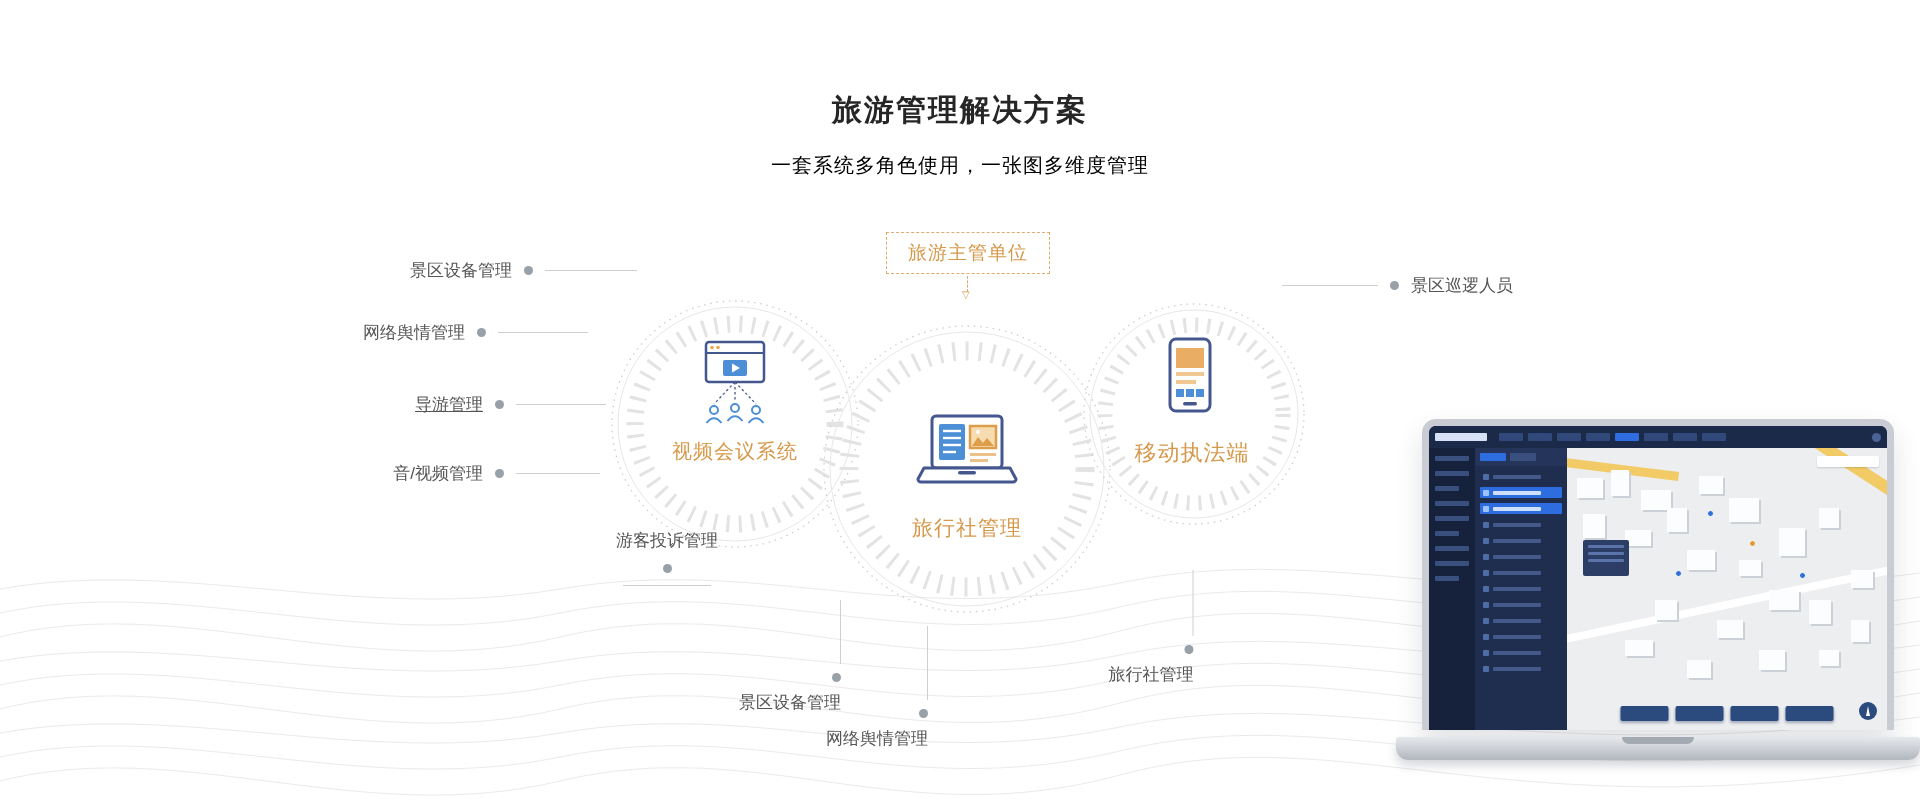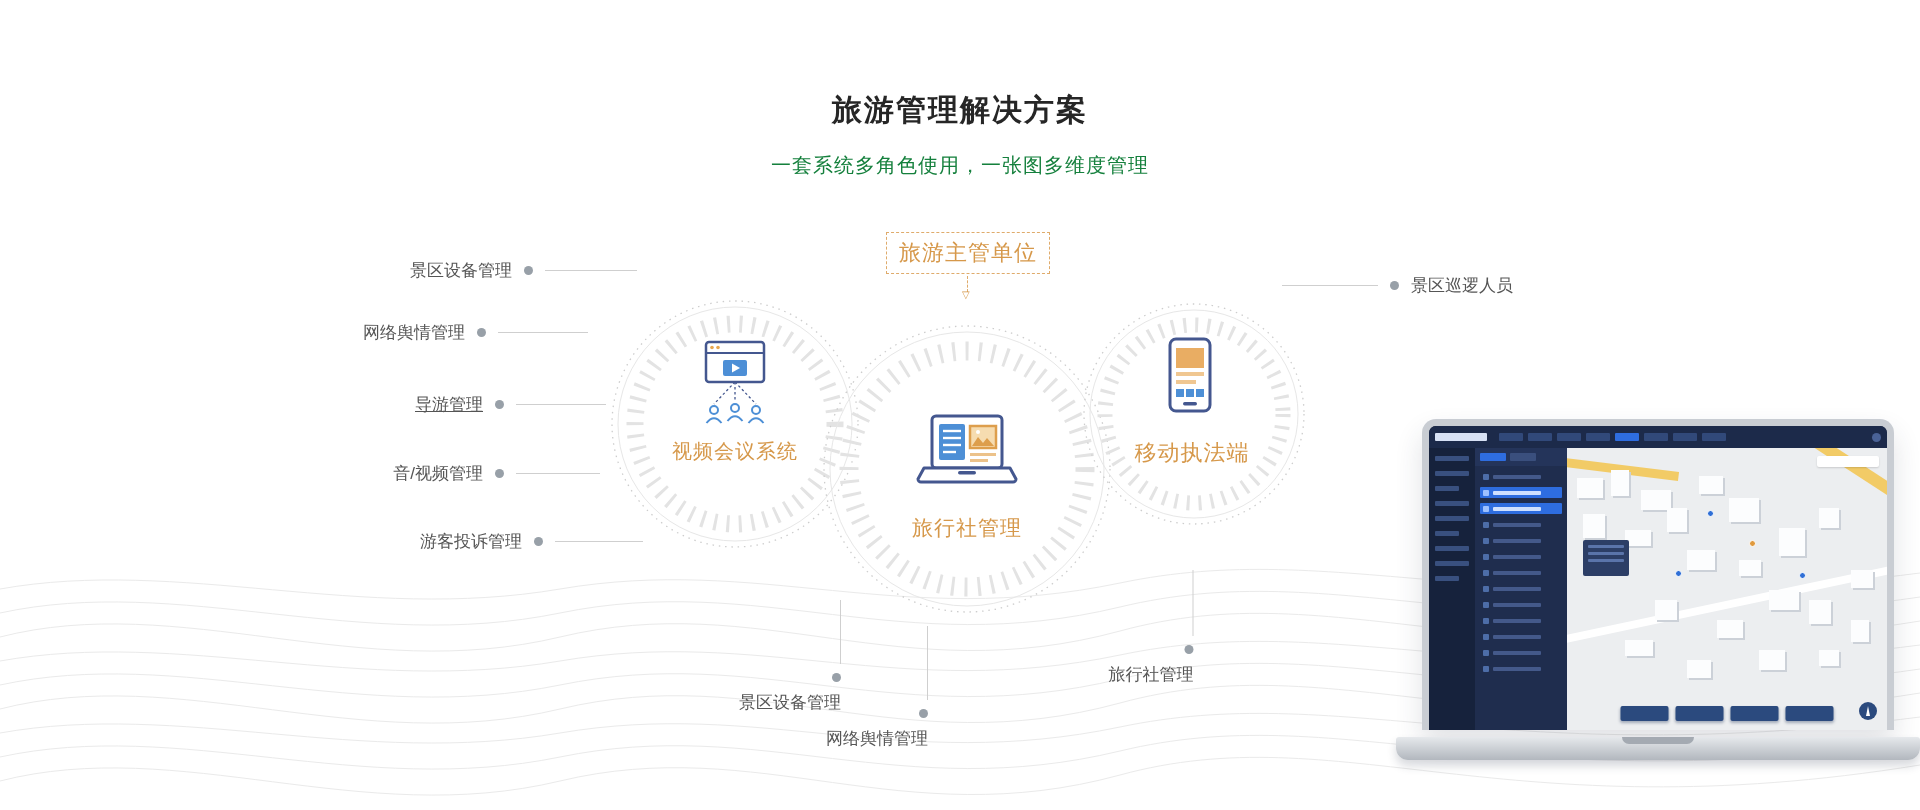--- a/index.html
+++ b/index.html
@@ -10,30 +10,30 @@
   }
   .abs { position:absolute; }
 
   
   .page-title {
     position:absolute; top:46px; left:0; width:100%; text-align:center;
     font-size:30px; font-weight:700; color:#262626; letter-spacing:2px;
   }
   .page-subtitle {
     position:absolute; top:108px; left:0; width:100%; text-align:center;
-    font-size:20px; color:#15803d; letter-spacing:1px;
+    font-size:20px; color:#000000; letter-spacing:1px;
   }
 
   
   .authority-box {
     position:absolute; left:886px; top:188px; width:164px; height:42px;
     border:1px dashed #dfab6b; background:#fff;
     display:flex; align-items:center; justify-content:center;
   }
-  .authority-box span { color:#d6984a; font-size:22px; letter-spacing:1px; }
+  .authority-box span { color:#d6984a; font-size:19px; letter-spacing:1px; }
   .authority-arrow-line {
     position:absolute; left:967px; top:232px; height:16px; width:0;
     border-left:1px dashed #dfab6b;
   }
   .authority-arrow-head {
     position:absolute; left:962px; top:246px; font-size:10px; color:#d6984a; line-height:10px;
   }
 
   
   svg.ring { position:absolute; overflow:visible; }
@@ -50,21 +50,21 @@
 
   
   .side-row { position:absolute; display:flex; align-items:center; gap:12px; height:24px; }
   .side-row .lbl { font-size:17px; color:#555; white-space:nowrap; }
   .dot { width:9px; height:9px; border-radius:50%; background:#98a0a8; flex:0 0 auto; }
   .hline { height:1px; background:#cfcfcf; flex:0 0 auto; }
   #lrow0 { top:214px; right:1283px; }
   #lrow1 { top:276px; right:1332px; }
   #lrow2 { top:348px; right:1314px;text-decoration:underline; }
   #lrow3 { top:417px; right:1320px; }
-  #lrow4 { top:485px; right:1277px; }
+  #lrow4 { top:485px; right:1202px;flex-direction:column; }
   #rrow0 { top:229px; left:1282px; }
 
   
   .bot-col { position:absolute; display:flex; flex-direction:column; align-items:flex-end; gap:9px; transform:translateX(-50%); }
   .vline { width:1px; background:#cfcfcf; }
   .bot-col .lbl { font-size:17px; color:#555; white-space:nowrap; }
   #bcol0 { left:790px;  top:556px; } #bcol0 .vline { height:64px; }
   #bcol1 { left:877px;  top:582px; } #bcol1 .vline { height:74px; }
   #bcol2 { left:970px;  top:588px; } #bcol2 .vline { height:108px; }
   #bcol3 { left:1068px; top:568px; } #bcol3 .vline { height:90px; }

